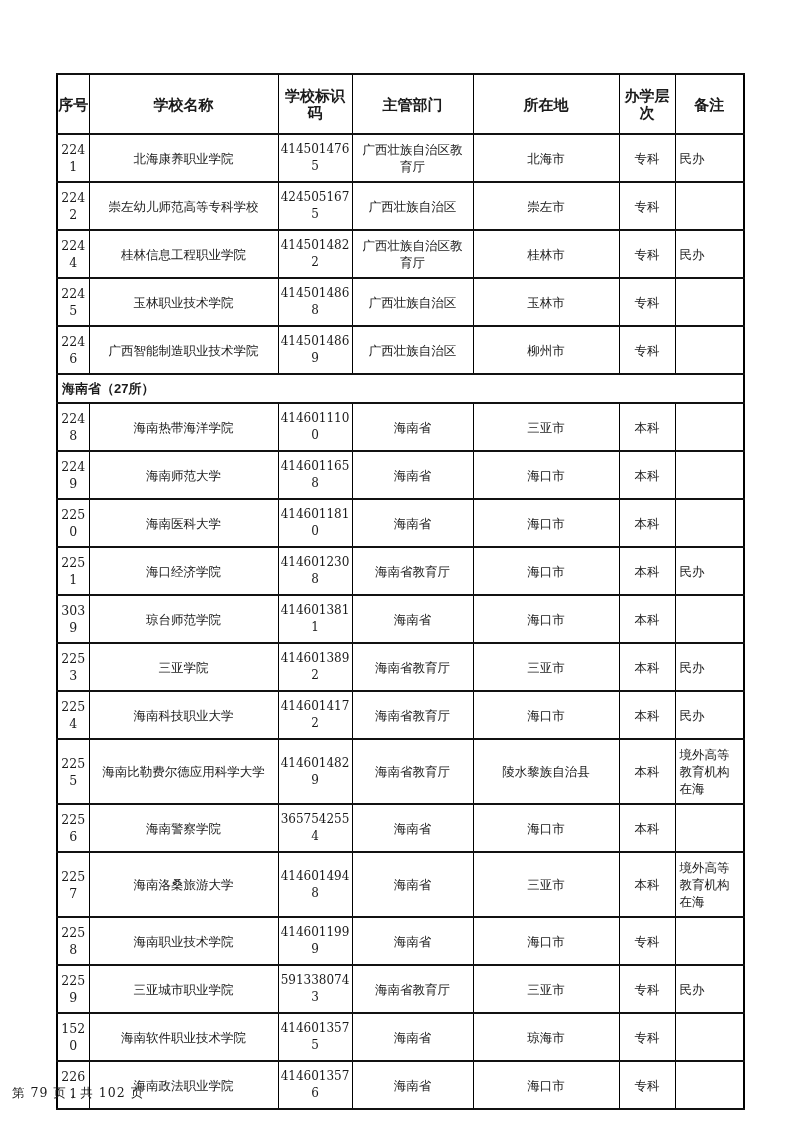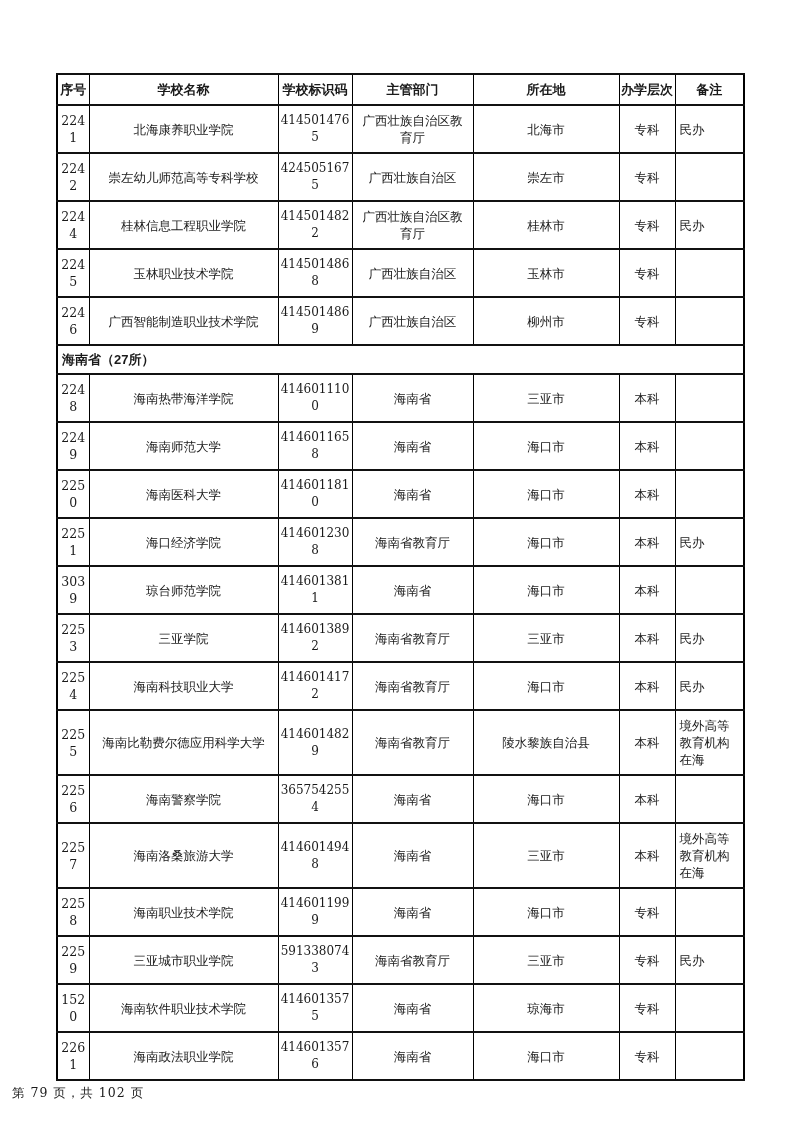--- a/index.html
+++ b/index.html
@@ -41,22 +41,22 @@
     vertical-align: middle;
     font-size: 12.5px;
     line-height: 17px;
     padding: 6px 6px;
     word-break: break-all;
     overflow: hidden;
   }
   th {
     font-family: "Liberation Sans", "DejaVu Sans", sans-serif;
     font-weight: bold;
-    font-size: 13px;
-    padding: 6px 0;
+    font-size: 15px;
+    padding: 12px 0;
   }
   td.c-no   { padding-left: 0; padding-right: 0; }
   td.c-code { padding-left: 1px; padding-right: 1px; font-size: 12px; margin-top: 30px; }
   td.c-note {
     text-align: left;
     padding-left: 4px;
     padding-right: 13px;
   }
   td.section-cell {
     text-align: left;

